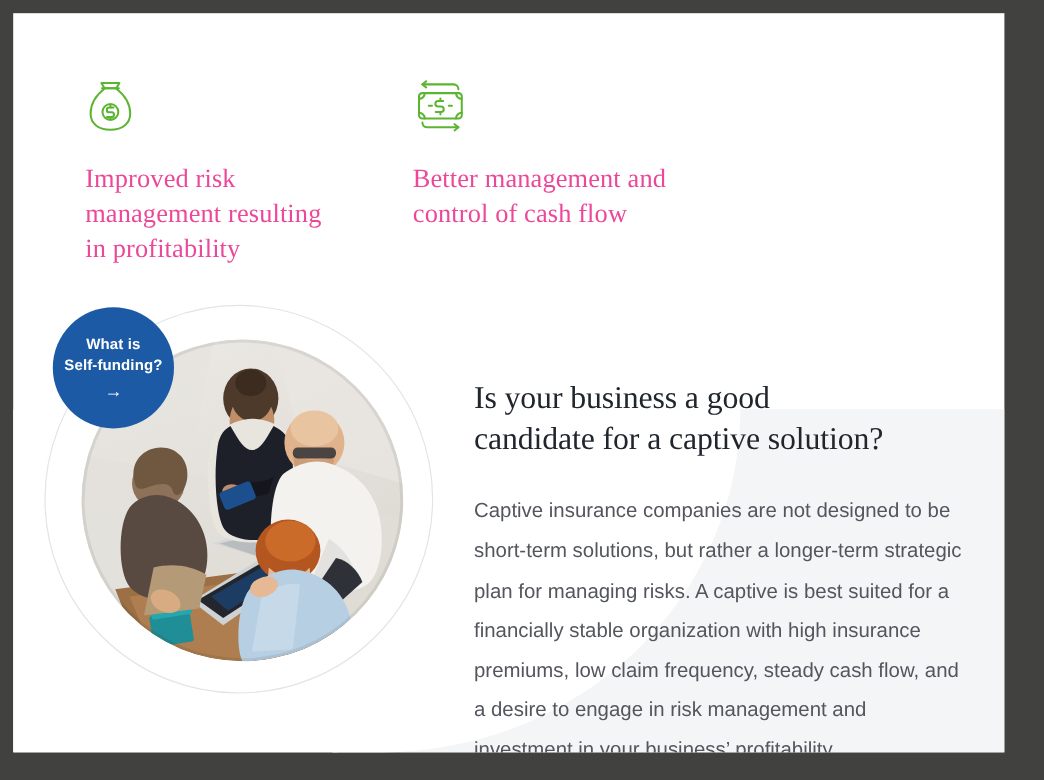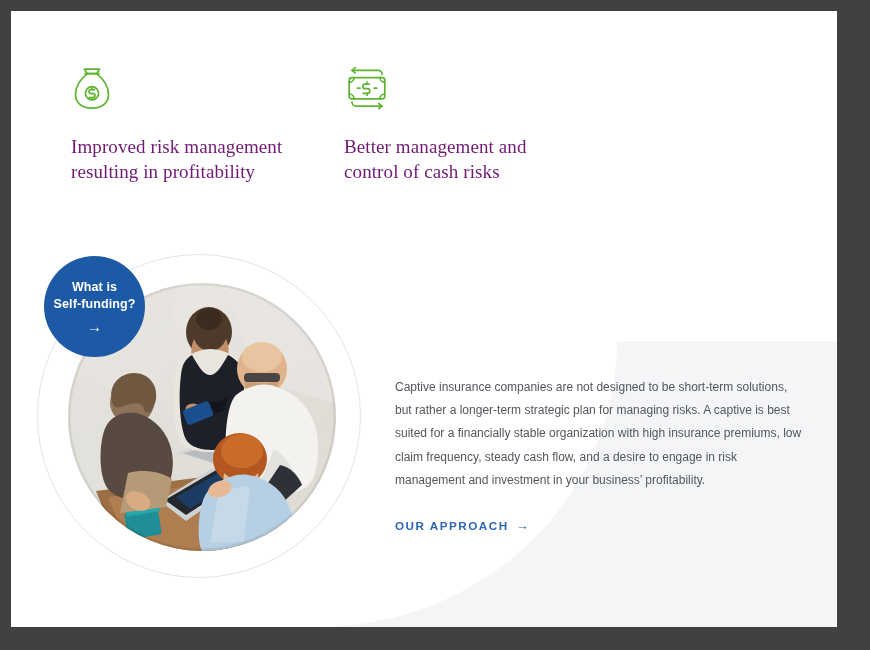--- a/index.html
+++ b/index.html
@@ -68,23 +68,23 @@
   }
   .benefit:nth-child(2) { padding-left: 58px; }
   .benefit:nth-child(3) { padding-left: 58px; }
   .benefit-icon {
     height: 46px;
     margin-bottom: 22px;
   }
   .benefit-icon svg { display: block; }
   .benefit-text {
     font-family: "Liberation Serif", serif;
-    font-size: 19px;
+    font-size: 22px;
     line-height: 1.32;
-    color: #701a75;
+    color: #ec4899;
     max-width: 215px;
     letter-spacing: .1px;
   }
 
   
   .feature {
     position: absolute;
     left: 0;
     top: 236px;
     width: 826px;
@@ -158,21 +158,21 @@
     margin: 0;
     font-family: "Liberation Serif", serif;
     font-weight: normal;
     font-size: 26.5px;
     line-height: 1.27;
     color: #21252c;
     letter-spacing: -.1px;
   }
   .copy p {
     margin: 27px 0 0 0;
-    font-size: 12px;
+    font-size: 17px;
     line-height: 1.95;
     color: #53565c;
     max-width: 412px;
   }
   .cta {
     display: inline-block;
     margin-top: 25px;
     font-size: 11.7px;
     font-weight: bold;
     letter-spacing: 1.5px;
@@ -221,21 +221,21 @@
             <path d="M8 4.3 l3.2 -2.6 M8 4.3 l3.2 2.6"></path>
             <path d="M38 40.1 h-26 a4 4 0 0 1 -4 -4"></path>
             <path d="M38 40.1 l-3.2 -2.6 M38 40.1 l-3.2 2.6"></path>
             <rect x="5.2" y="11.6" width="35.6" height="21.2" rx="2.6"></rect>
             <path d="M5.2 16.4 a4.8 4.8 0 0 0 4.8 -4.8 M40.8 16.4 a4.8 4.8 0 0 1 -4.8 -4.8 M5.2 28 a4.8 4.8 0 0 1 4.8 4.8 M40.8 28 a4.8 4.8 0 0 0 -4.8 4.8"></path>
             <path d="M25.3 18.1 h-4.2 a2.3 2.3 0 0 0 0 4.6 h2.4 a2.3 2.3 0 0 1 0 4.6 h-4.4"></path>
             <path d="M23 16.1 v2 M23 27.3 v2"></path>
             <path d="M13.4 22.2 h2.6 M30 22.2 h2.6"></path>
           </svg>
         </div>
-        <div class="benefit-text">Better management and control of cash risks</div>
+        <div class="benefit-text">Better management and control of cash flow</div>
       </div>
 
     </div>
 
     <div class="feature">
 
       <div class="media">
         <div class="ring"></div>
 
         <div class="photo">
@@ -305,21 +305,22 @@
 
         <div class="badge">
           <span class="badge-line">What is</span>
           <span class="badge-line">Self-funding?</span>
           <span class="badge-arrow">→</span>
         </div>
       </div>
 
       <div class="copy">
         <h2>
-          <br>
+          <span>Is your business a good</span><br>
+          <span>candidate for a captive solution?</span>
         </h2>
         <p>Captive insurance companies are not designed to be short-term solutions, but rather a longer-term strategic plan for managing risks. A captive is best suited for a financially stable organization with high insurance premiums, low claim frequency, steady cash flow, and a desire to engage in risk management and investment in your business’ profitability.</p>
         <a class="cta" href="#">
           <span>OUR APPROACH</span><span class="cta-arrow">→</span>
         </a>
       </div>
 
     </div>
   </div>
 </div>

